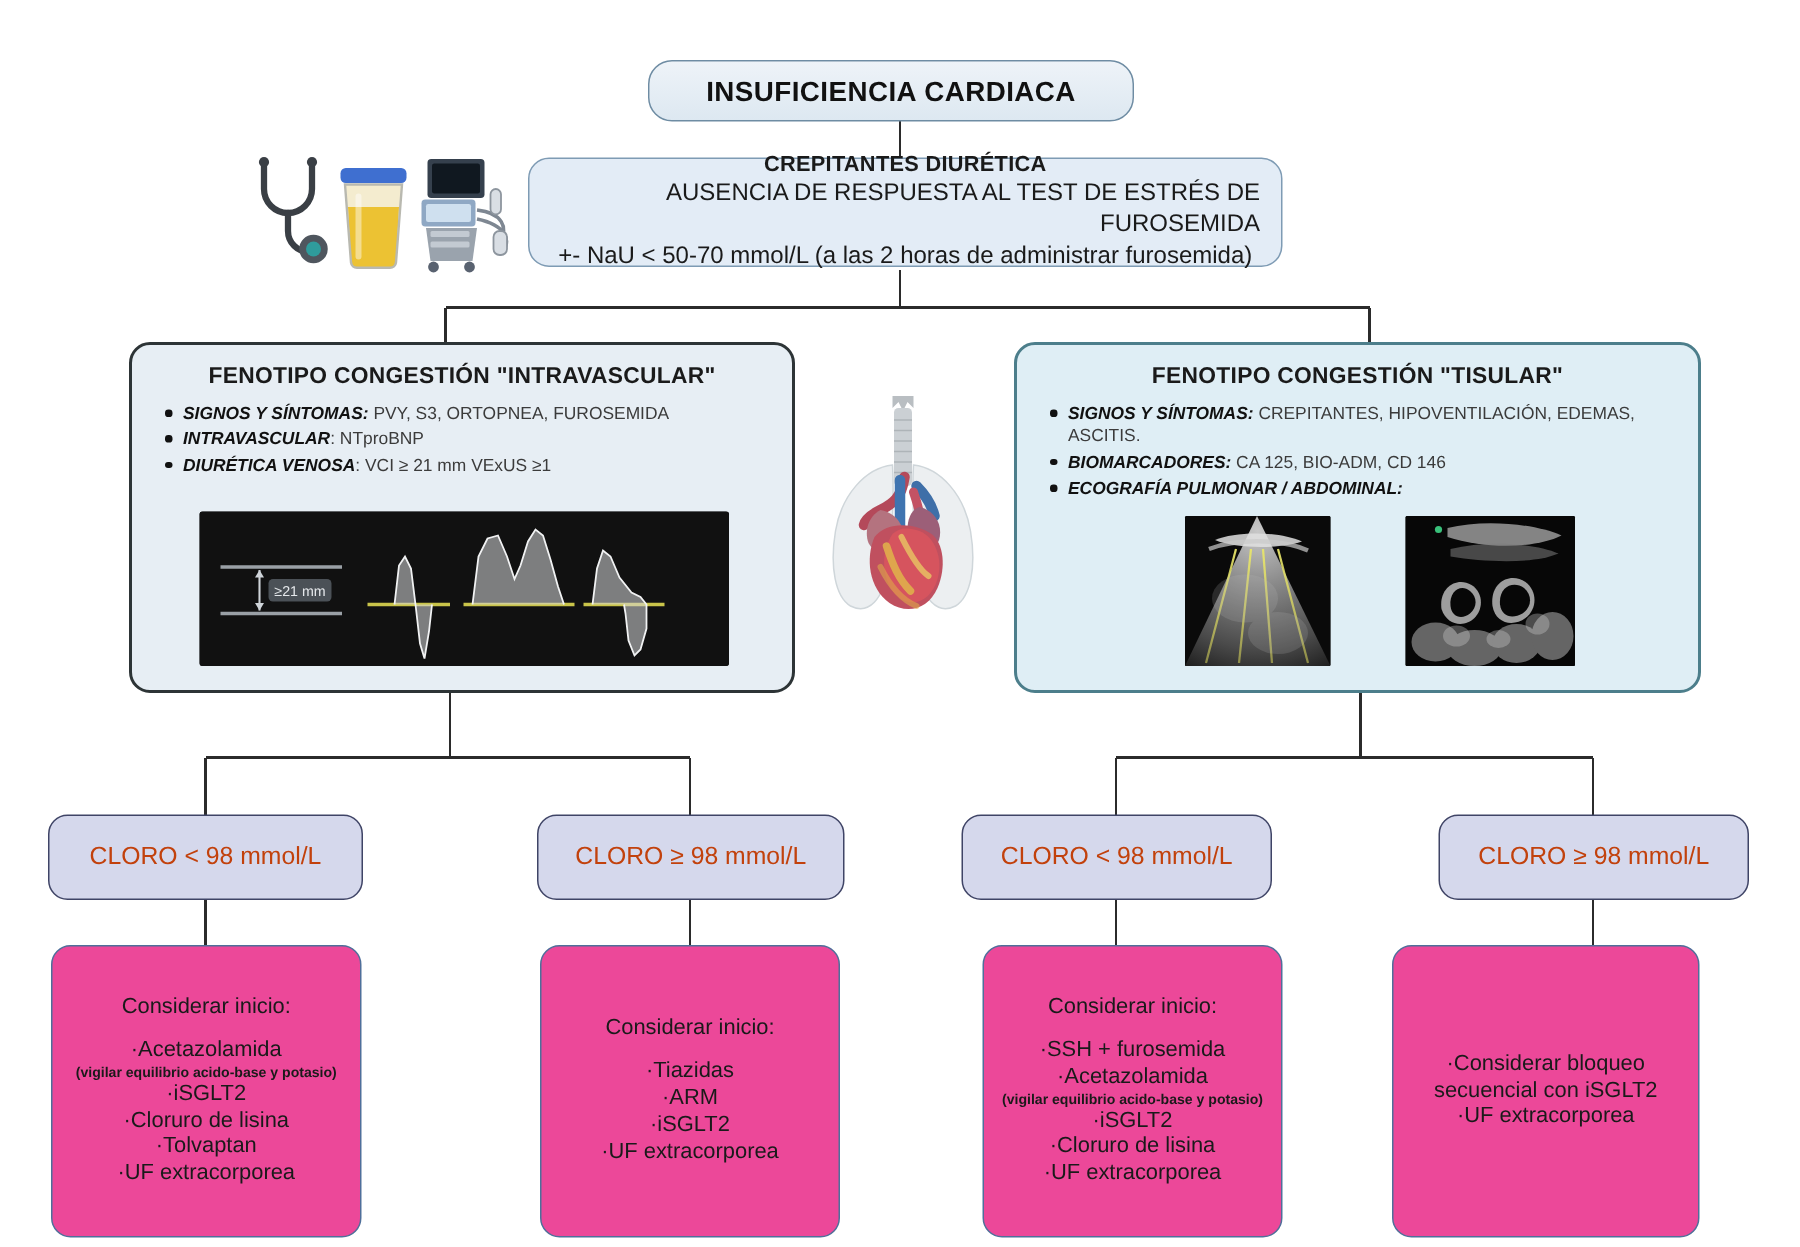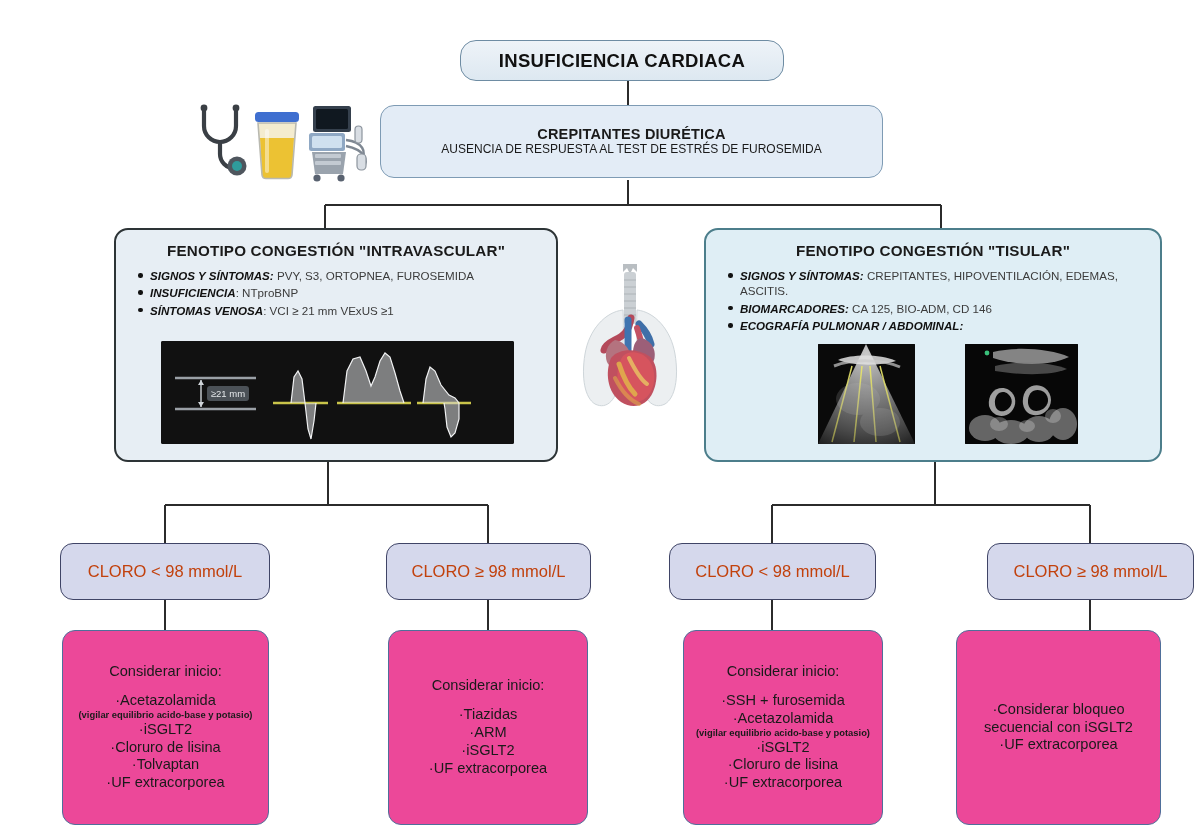--- a/index.html
+++ b/index.html
@@ -6,21 +6,21 @@
   html, body {
     margin: 0; padding: 0;
     background: #ffffff;
   }
   body {
     width: 1200px; height: 831px;
     font-family: "Liberation Sans", sans-serif;
     color: #1a1a1a;
     overflow: hidden;
   }
-  #stage { position: relative; width: 1166px; height: 831px; margin-left: 28px; }
+  #stage { position: relative; width: 1166px; height: 831px; }
 
   
   #wires { position: absolute; left: 0; top: 0; width: 1200px; height: 831px; }
 
   
   .box {
     position: absolute;
     border-radius: 12px;
     display: flex;
     flex-direction: column;
@@ -44,21 +44,21 @@
   
   .box-resist {
     background: #e3ecf6;
     border: 1.6px solid #7e9bb4;
     border-radius: 14px;
     align-items: center;
     padding: 6px 14px;
     text-align: center;
   }
   .box-resist .hl { font-weight: bold; font-size: 14.5px; letter-spacing: .2px; }
-  .box-resist .ln { font-size: 12px; line-height: 1.32; text-align: right; }
+  .box-resist .ln { font-size: 16px; line-height: 1.32; text-align: right; }
 
   
   .box-pheno {
     background: #e4eef5;
     border-radius: 14px;
     padding: 12px 14px 10px 14px;
     justify-content: flex-start;
   }
   .box-pheno.left  { border: 2.2px solid #2d3436; background: #e7eef4; }
   .box-pheno.right { border: 2.2px solid #4c7e8b; background: #dfeef5; }
@@ -193,33 +193,34 @@
     </g>
   </svg>
 
   <div class="box box-title" style="left:432px; top:40px; width:324px; height:41px;">
     <span class="t">INSUFICIENCIA CARDIACA</span>
   </div>
 
   <div class="box box-resist" style="left:352px; top:105px; width:503px; height:73px;">
     <div class="hl">CREPITANTES DIURÉTICA</div>
     <div class="ln">AUSENCIA DE RESPUESTA AL TEST DE ESTRÉS DE FUROSEMIDA</div>
+    <div class="ln">+- NaU &lt; 50-70 mmol/L (a las 2 horas de administrar furosemida)</div>
   </div>
 
   <div class="box box-pheno left" style="left:86px; top:228px; width:444px; height:234px;">
     <div class="pheno-head">FENOTIPO CONGESTIÓN "INTRAVASCULAR"</div>
     <ul class="pheno-list">
       <li>
         <b>SIGNOS Y SÍNTOMAS:</b><span> PVY, S3, ORTOPNEA, FUROSEMIDA</span>
       </li>
       <li>
-        <b>INSUFICIENCIA</b><span>: NTproBNP</span>
-      </li>
-      <li>
-        <b>SÍNTOMAS VENOSA</b><span>: VCI ≥ 21 mm VExUS ≥1</span>
+        <b>INTRAVASCULAR</b><span>: NTproBNP</span>
+      </li>
+      <li>
+        <b>DIURÉTICA VENOSA</b><span>: VCI ≥ 21 mm VExUS ≥1</span>
       </li>
     </ul>
   </div>
 
   <svg class="vexus-panel" style="left:133px; top:341px; width:353px; height:103px;" viewBox="0 0 353 103" xmlns="http://www.w3.org/2000/svg">
     <rect x="0" y="0" width="353" height="103" fill="#111111"></rect>
 
     <g>
       <line x1="14" y1="37" x2="95" y2="37" stroke="#9aa0a6" stroke-width="2.4"></line>
       <line x1="14" y1="68" x2="95" y2="68" stroke="#9aa0a6" stroke-width="2.4"></line>

